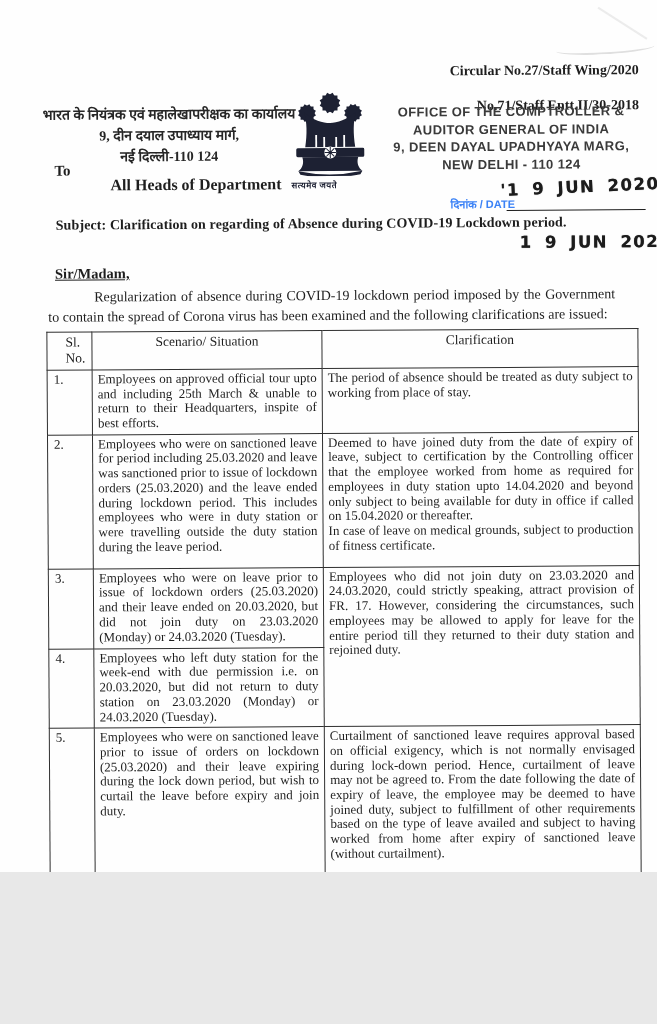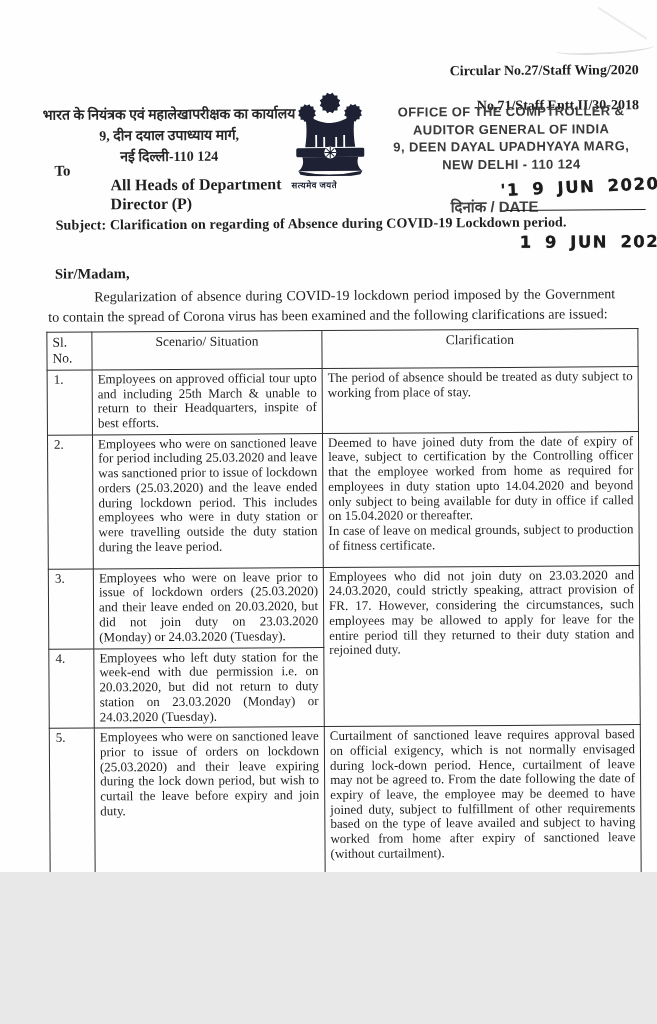--- a/index.html
+++ b/index.html
@@ -19,31 +19,31 @@
     font-size:13px;font-weight:600;letter-spacing:.4px;line-height:17.5px;color:#3a3a3a;}
   .office-hi{left:36px;top:103px;width:270px;text-align:center;font-size:14px;font-weight:600;line-height:21px;color:#262626;}
   .emblem-wrap{left:293px;top:90px;width:78px;}
   .motto{font-size:8.5px;color:#1d2133;font-weight:600;margin-top:-1px;letter-spacing:.5px;}
   .to{left:56px;top:148px;font-size:15px;font-weight:700;margin-top:13px;}
   .recipient{left:112px;top:175px;font-size:16px;font-weight:700;line-height:18.5px;}
   .stamp{font-family:"DejaVu Sans",sans-serif;font-weight:700;font-size:16.5px;letter-spacing:1.5px;
     word-spacing:5px;color:#1c1c1c;white-space:nowrap;text-shadow:0 0 .7px #444;}
   .stamp1{left:502px;top:179px;transform:rotate(-2.2deg);}
   .stamp2{left:521px;top:234px;}
-  .date-label{left:452px;top:197px;font-family:"Liberation Sans",sans-serif;font-size:15px;font-weight:600;color:#404040;}
+  .date-label{left:452px;top:197px;font-family:"Liberation Sans",sans-serif;font-size:11px;font-weight:600;color:#3b82f6;}
   .date-line{left:508px;top:196px;width:139px;height:15px;border-bottom:1.6px solid #1d1d1d;}
   .subject{left:57px;top:216px;font-size:14px;font-weight:700;letter-spacing:.1px;white-space:nowrap;}
-  .salutation{left:56px;top:264px;font-size:14.5px;font-weight:700;}
+  .salutation{left:56px;top:264px;font-size:14.5px;font-weight:700;text-decoration:underline;}
   .intro{left:49px;top:286px;width:567px;font-size:14px;line-height:20px;text-align:justify;text-indent:46px;}
   
   .doc-table{position:absolute;left:47px;top:330px;width:591px;border-collapse:collapse;table-layout:fixed;}
   .doc-table col.c1{width:45px;} .doc-table col.c2{width:230px;} .doc-table col.c3{width:316px;}
   .doc-table th,.doc-table td{border:1.3px solid #2f2f2f;vertical-align:top;padding:2px 5px 3px 5px;}
   .doc-table th{font-size:13.5px;font-weight:400;text-align:center;height:30px;}
-  .doc-table th.h-no{text-align:left;padding-left:5px;}
+  .doc-table th.h-no{text-align:left;padding-left:18px;}
   .doc-table td{font-size:13px;line-height:1.13;text-align:justify;}
   .doc-table td.no{text-align:left;padding-left:6px;}
   .preline{white-space:pre-line;}
   tr.r1 td{height:54px;} tr.r2 td{height:128px;} tr.r3 td{height:74px;} tr.r4 td{height:72px;} tr.r5 td{height:172px;}
   
   .closing-val{right:16px;top:882px;font-size:21px;font-weight:700;}
   .sig{right:6px;top:897px;}
   .closing-name{right:14px;top:936px;font-size:14.5px;font-weight:700;}
   .closing-desig{right:13px;top:954px;font-size:14.5px;font-weight:700;white-space:pre;}
 </style>
@@ -110,21 +110,20 @@
     <div class="abs office-en">
       <div>OFFICE OF THE COMPTROLLER &amp;</div>
       <div>AUDITOR GENERAL OF INDIA</div>
       <div>9, DEEN DAYAL UPADHYAYA MARG,</div>
       <div>NEW DELHI - 110 124</div>
     </div>
 
     <div class="abs to">To</div>
     <div class="abs recipient">
       <div>All Heads of Department</div>
-      <div>Director (P)</div>
     </div>
 
     <div class="abs stamp stamp1">'1 9 JUN 2020</div>
     <div class="abs date-label">दिनांक / DATE</div>
     <div class="abs date-line"></div>
 
     <div class="abs subject">Subject: Clarification on regarding of Absence during COVID-19 Lockdown period.</div>
     <div class="abs stamp stamp2">1 9 JUN 2020</div>
 
     <div class="abs salutation">Sir/Madam,</div>

